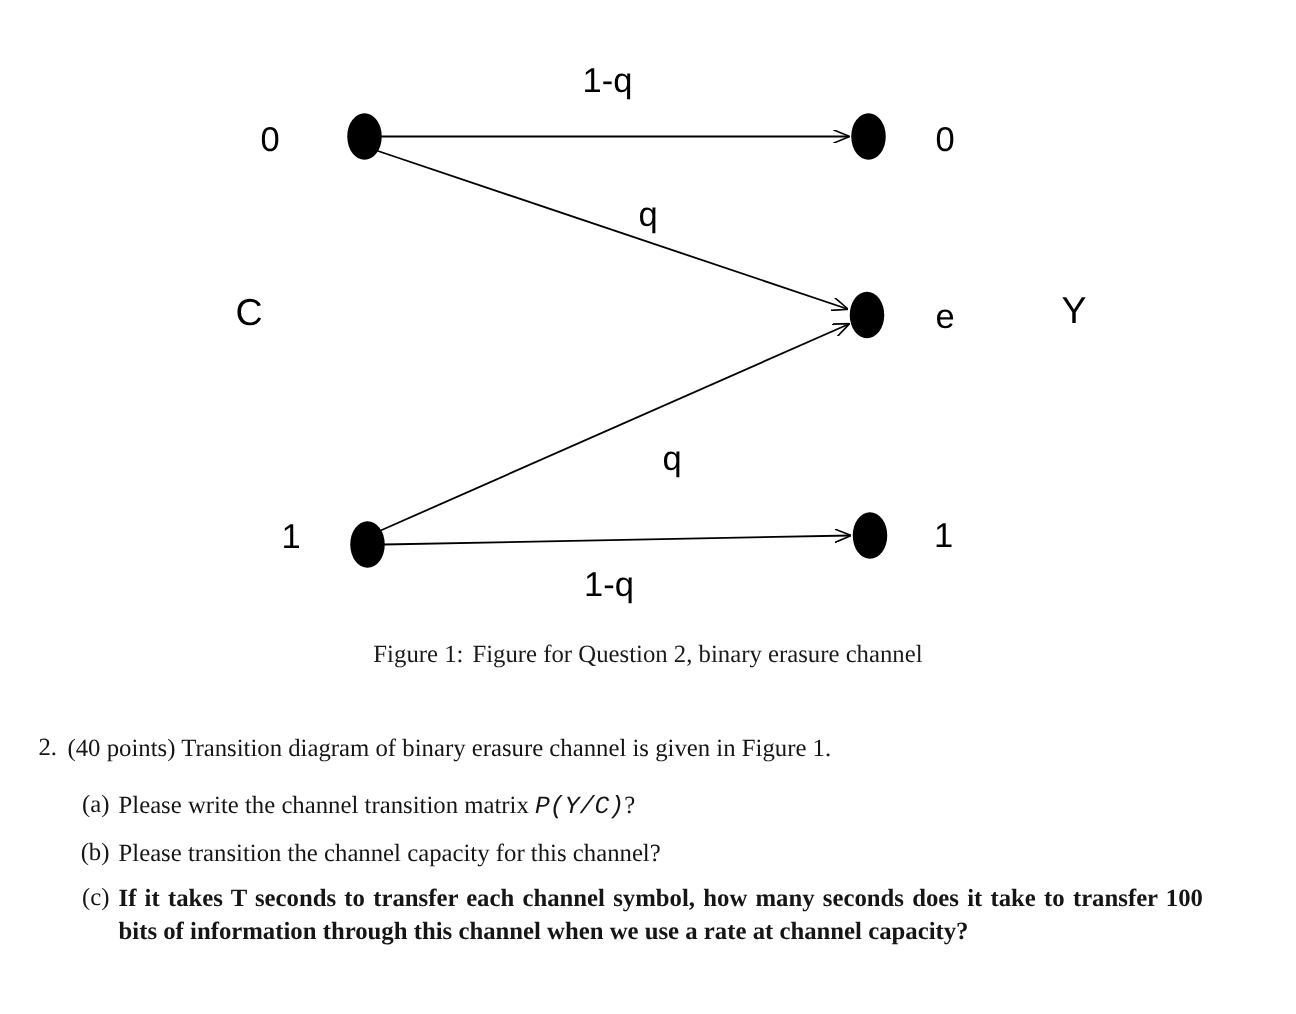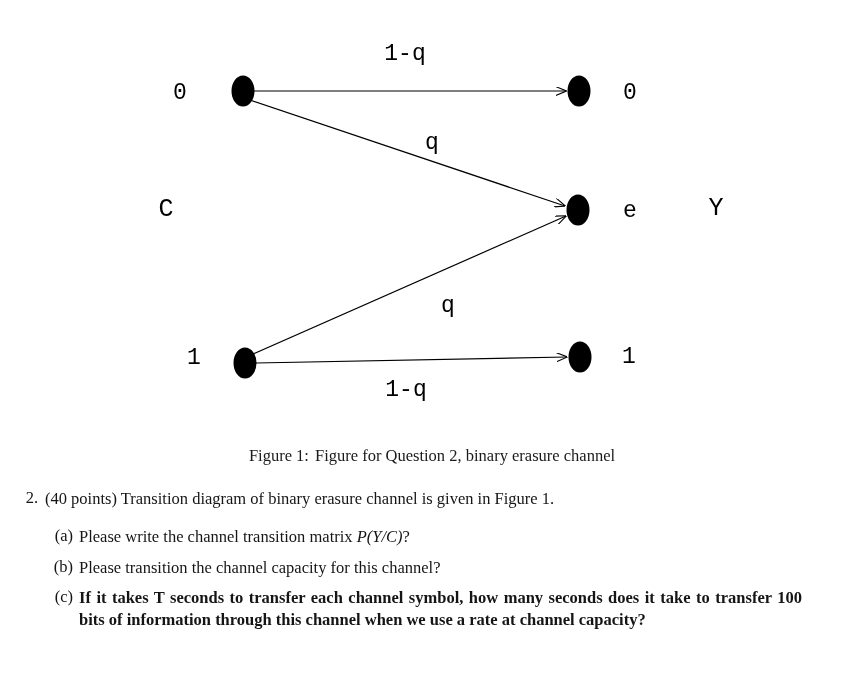--- a/index.html
+++ b/index.html
@@ -27,37 +27,37 @@
   }
   #channel-diagram-svg {
     position: absolute;
     left: 0;
     top: 0;
   }
 
   
   .fig-label {
     position: absolute;
-    font-family: Liberation Mono, monospace;
+    font-family: Liberation Sans, sans-serif;
     font-size: 23px;
     line-height: 1;
     color: #000000;
     white-space: nowrap;
     transform: translate(-50%, -50%);
     text-align: center;
   }
   .fig-label.big {
     font-size: 25px;
   }
 
   
   #figure-caption {
     position: absolute;
     left: 0;
-    top: 446px;
+    top: 426px;
     width: 864px;
     text-align: center;
     font-family: "Liberation Serif", "DejaVu Serif", serif;
     font-size: 16.5px;
     line-height: 20px;
     color: #1a1a1a;
   }
   #figure-caption .cap-gap {
     display: inline-block;
     width: 6px;
@@ -116,21 +116,21 @@
     line-height: 21.5px;
     text-align: justify;
   }
   #subquestion-c .q-text {
     text-align: justify;
     text-justify: inter-word;
     font-weight: bold;
   }
   .math-italic {
     font-style: italic;
-    font-family: Liberation Serif, serif;
+    font-family: Liberation Mono, monospace;
   }
   .nowrap { white-space: nowrap; }
 </style>
 </head>
 <body>
 
 <div id="figure-region">
 
   <svg id="channel-diagram-svg" width="864" height="430">
     <defs>

